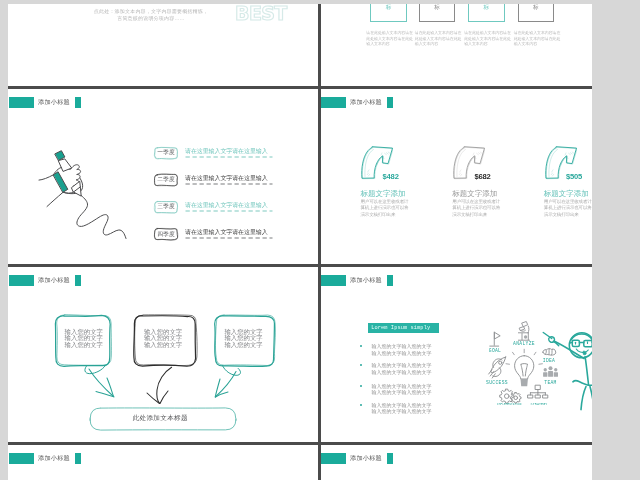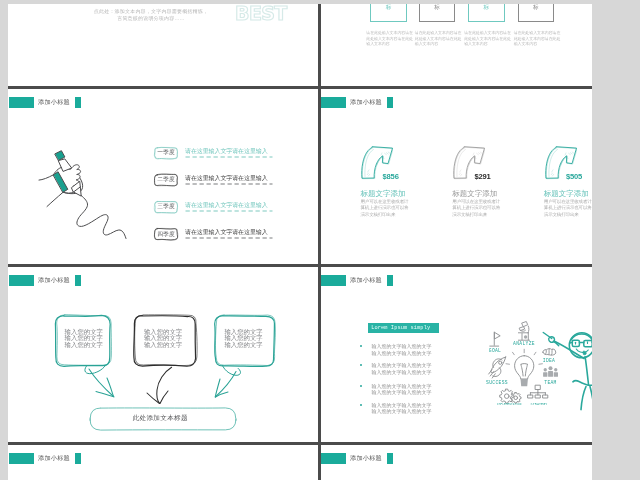--- a/index.html
+++ b/index.html
@@ -301,36 +301,36 @@
           <svg width="32.1" height="36.3" viewBox="0 0 72 80" style="position:absolute;left:0;top:0;">
             <path d="M2.0,73.0 C0.0,50.0 5.0,27.0 13.5,15.0 C17.0,10.0 21.0,6.5 24.7,5.0 L24.7,3.1 L70.7,6.2 L60.6,41.0 L48.0,39.2 L48.7,23.6 C43.0,27.0 38.0,33.5 34.5,42.0 C30.5,52.0 29.0,64.0 29.5,72.5 Z" fill="none" stroke="#2aa89c" stroke-width="2.0" stroke-linejoin="round" stroke-linecap="round"></path>
             <path d="M2.0,73.0 C0.0,50.0 5.0,27.0 13.5,15.0 C17.0,10.0 21.0,6.5 24.7,5.0 L24.7,3.1 L70.7,6.2 L60.6,41.0 L48.0,39.2 L48.7,23.6 C43.0,27.0 38.0,33.5 34.5,42.0 C30.5,52.0 29.0,64.0 29.5,72.5 Z" fill="none" stroke="#2aa89c" stroke-width="1.1" stroke-linejoin="round" stroke-linecap="round" opacity="0.6" transform="translate(1.4,1.1)"></path>
             <path d="M9.0,70.0 C7.5,48.0 12.0,28.0 19.5,17.5 C22.5,13.5 25.5,10.5 28.0,9.0 M48.7,23.6 C43.5,27.5 38.5,35.0 35.5,44.0" fill="none" stroke="#2aa89c" stroke-width="0.9" opacity="0.55" stroke-linecap="round"></path>
             <g stroke="#2aa89c" stroke-width="0.8" opacity="0.5" stroke-linecap="round">
               <path d="M14,66 L17,62 M15,60 L18,55 M16.5,69 L19.5,65"></path>
               <path d="M53,18 L57,21 M57,16.5 L61,19.5 M61,15 L65,18"></path>
               <path d="M49,27 L52,30 M45,22 L47,17"></path>
             </g>
           </svg>
-          <span class="ar-val" style="left:21.4px;top:28.5px;color:#2aa89c">$856</span>
+          <span class="ar-val" style="left:21.4px;top:28.5px;color:#2aa89c">$482</span>
           <span class="ar-ttl" style="color:#67c3ba">标题文字添加</span>
           <span class="ar-body">用户可以在这里收或者计算机上进行演示也可以将演示文稿打印出来</span>
         </div>
         <div class="ar-item" style="left: 133px;">
           <svg width="32.1" height="36.3" viewBox="0 0 72 80" style="position:absolute;left:0;top:0;">
             <path d="M2.0,73.0 C0.0,50.0 5.0,27.0 13.5,15.0 C17.0,10.0 21.0,6.5 24.7,5.0 L24.7,3.1 L70.7,6.2 L60.6,41.0 L48.0,39.2 L48.7,23.6 C43.0,27.0 38.0,33.5 34.5,42.0 C30.5,52.0 29.0,64.0 29.5,72.5 Z" fill="none" stroke="#9c9c9c" stroke-width="2.0" stroke-linejoin="round" stroke-linecap="round"></path>
             <path d="M2.0,73.0 C0.0,50.0 5.0,27.0 13.5,15.0 C17.0,10.0 21.0,6.5 24.7,5.0 L24.7,3.1 L70.7,6.2 L60.6,41.0 L48.0,39.2 L48.7,23.6 C43.0,27.0 38.0,33.5 34.5,42.0 C30.5,52.0 29.0,64.0 29.5,72.5 Z" fill="none" stroke="#9c9c9c" stroke-width="1.1" stroke-linejoin="round" stroke-linecap="round" opacity="0.6" transform="translate(1.4,1.1)"></path>
             <path d="M9.0,70.0 C7.5,48.0 12.0,28.0 19.5,17.5 C22.5,13.5 25.5,10.5 28.0,9.0 M48.7,23.6 C43.5,27.5 38.5,35.0 35.5,44.0" fill="none" stroke="#9c9c9c" stroke-width="0.9" opacity="0.55" stroke-linecap="round"></path>
             <g stroke="#9c9c9c" stroke-width="0.8" opacity="0.5" stroke-linecap="round">
               <path d="M14,66 L17,62 M15,60 L18,55 M16.5,69 L19.5,65"></path>
               <path d="M53,18 L57,21 M57,16.5 L61,19.5 M61,15 L65,18"></path>
               <path d="M49,27 L52,30 M45,22 L47,17"></path>
             </g>
           </svg>
-          <span class="ar-val" style="left:21.4px;top:28.5px;color:#2b2b2b">$291</span>
+          <span class="ar-val" style="left:21.4px;top:28.5px;color:#2b2b2b">$682</span>
           <span class="ar-ttl" style="color:#9a9a9a">标题文字添加</span>
           <span class="ar-body">用户可以在这里收或者计算机上进行演示也可以将演示文稿打印出来</span>
         </div>
         <div class="ar-item" style="left: 224.5px;">
           <svg width="32.1" height="36.3" viewBox="0 0 72 80" style="position:absolute;left:0;top:0;">
             <path d="M2.0,73.0 C0.0,50.0 5.0,27.0 13.5,15.0 C17.0,10.0 21.0,6.5 24.7,5.0 L24.7,3.1 L70.7,6.2 L60.6,41.0 L48.0,39.2 L48.7,23.6 C43.0,27.0 38.0,33.5 34.5,42.0 C30.5,52.0 29.0,64.0 29.5,72.5 Z" fill="none" stroke="#2aa89c" stroke-width="2.0" stroke-linejoin="round" stroke-linecap="round"></path>
             <path d="M2.0,73.0 C0.0,50.0 5.0,27.0 13.5,15.0 C17.0,10.0 21.0,6.5 24.7,5.0 L24.7,3.1 L70.7,6.2 L60.6,41.0 L48.0,39.2 L48.7,23.6 C43.0,27.0 38.0,33.5 34.5,42.0 C30.5,52.0 29.0,64.0 29.5,72.5 Z" fill="none" stroke="#2aa89c" stroke-width="1.1" stroke-linejoin="round" stroke-linecap="round" opacity="0.6" transform="translate(1.4,1.1)"></path>
             <path d="M9.0,70.0 C7.5,48.0 12.0,28.0 19.5,17.5 C22.5,13.5 25.5,10.5 28.0,9.0 M48.7,23.6 C43.5,27.5 38.5,35.0 35.5,44.0" fill="none" stroke="#2aa89c" stroke-width="0.9" opacity="0.55" stroke-linecap="round"></path>
             <g stroke="#2aa89c" stroke-width="0.8" opacity="0.5" stroke-linecap="round">
               <path d="M14,66 L17,62 M15,60 L18,55 M16.5,69 L19.5,65"></path>

